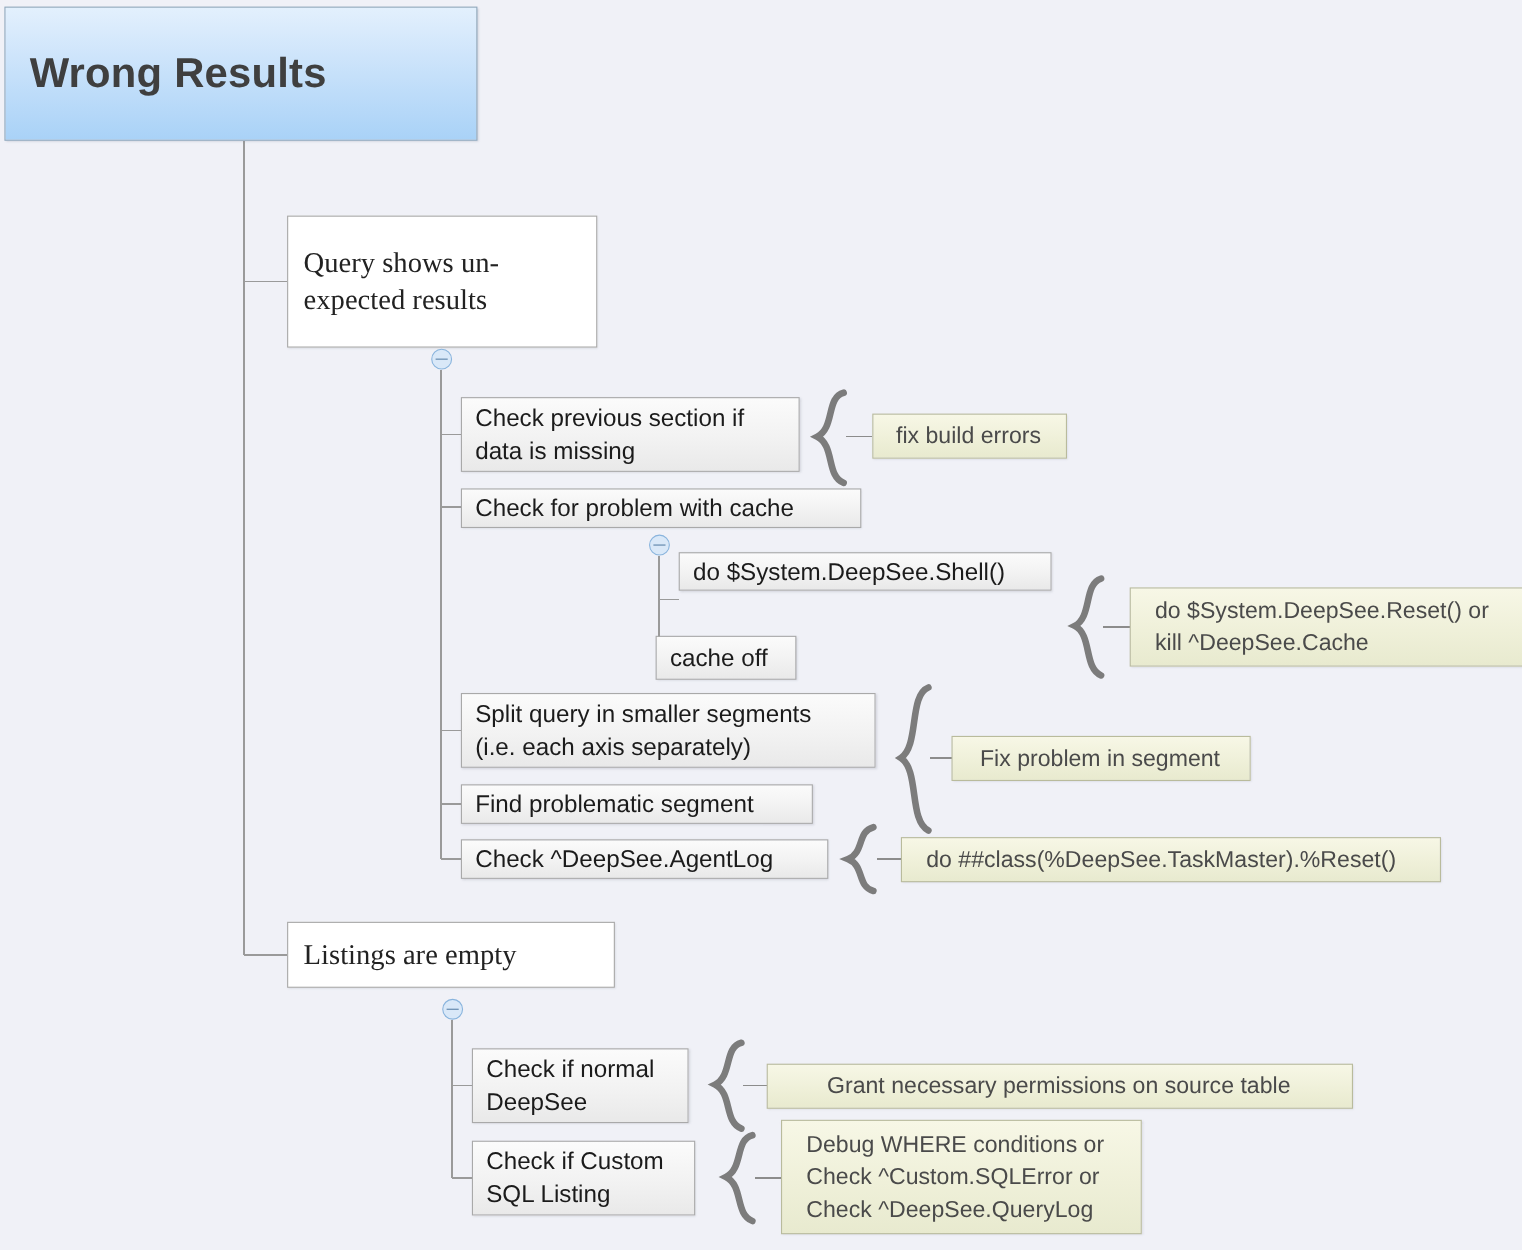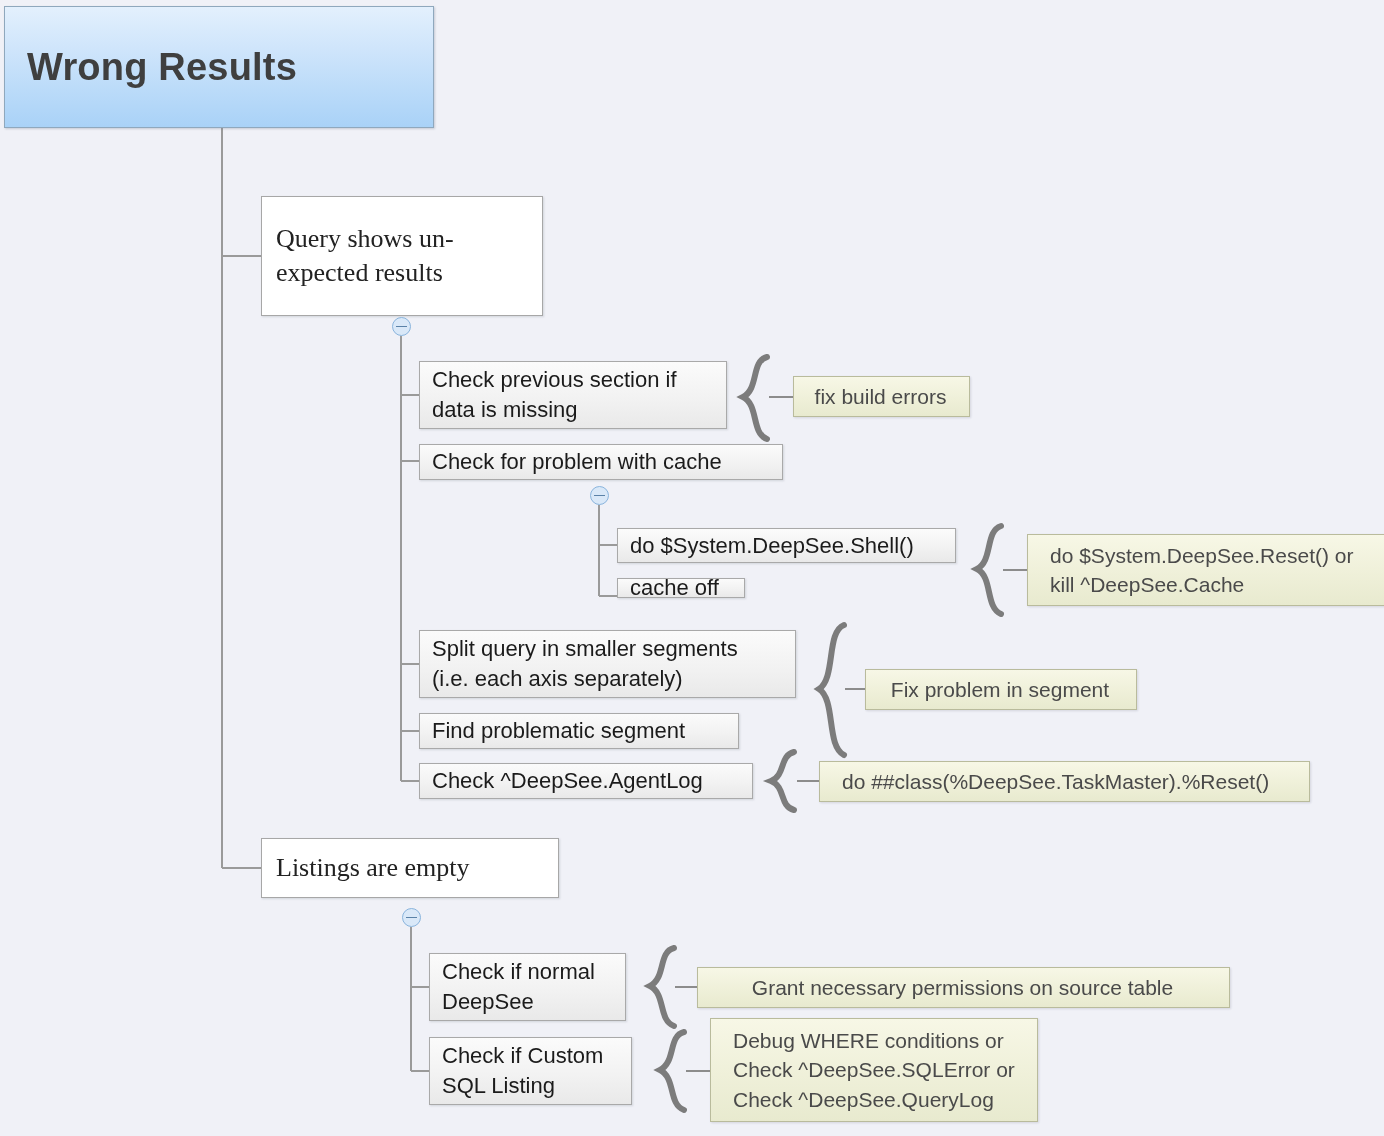--- a/index.html
+++ b/index.html
@@ -201,25 +201,25 @@
   <div class="node callout-node centered" style="left:793px; top:376px; width:177px; height:41px;">
     <span>fix build errors</span>
   </div>
 
   <div class="node sub-node" style="left:419px; top:444px; width:364px; height:36px;">
     <span>Check for problem with cache</span>
   </div>
 
   <div class="toggle" style="left:590px; top:486px;"></div>
 
-  <div class="node sub-node" style="left:617px; top:528px; width:339px; height:35px;">
+  <div class="node sub-node" style="left:617px; top:502px; width:339px; height:35px;">
     <span>do $System.DeepSee.Shell()</span>
   </div>
 
-  <div class="node sub-node" style="left:617px; top:578px; width:128px; height:20px;">
+  <div class="node sub-node" style="left:596px; top:578px; width:128px; height:40px;">
     <span>cache off</span>
   </div>
 
   <div class="node callout-node" style="left:1027px; top:534px; width:411px; height:72px;">
     <span>do $System.DeepSee.Reset() or
 kill ^DeepSee.Cache</span>
   </div>
 
   <div class="node sub-node" style="left:419px; top:630px; width:377px; height:68px;">
     <span>Split query in smaller segments
@@ -257,17 +257,17 @@
     <span>Grant necessary permissions on source table</span>
   </div>
 
   <div class="node sub-node" style="left:429px; top:1037px; width:203px; height:68px;">
     <span>Check if Custom
 SQL Listing</span>
   </div>
 
   <div class="node callout-node" style="left:710px; top:1018px; width:328px; height:104px;">
     <span>Debug WHERE conditions or
-Check ^DeepSee.SQLError or
+Check ^Custom.SQLError or
 Check ^DeepSee.QueryLog</span>
   </div>
 
 </div>
 
 </body></html>

